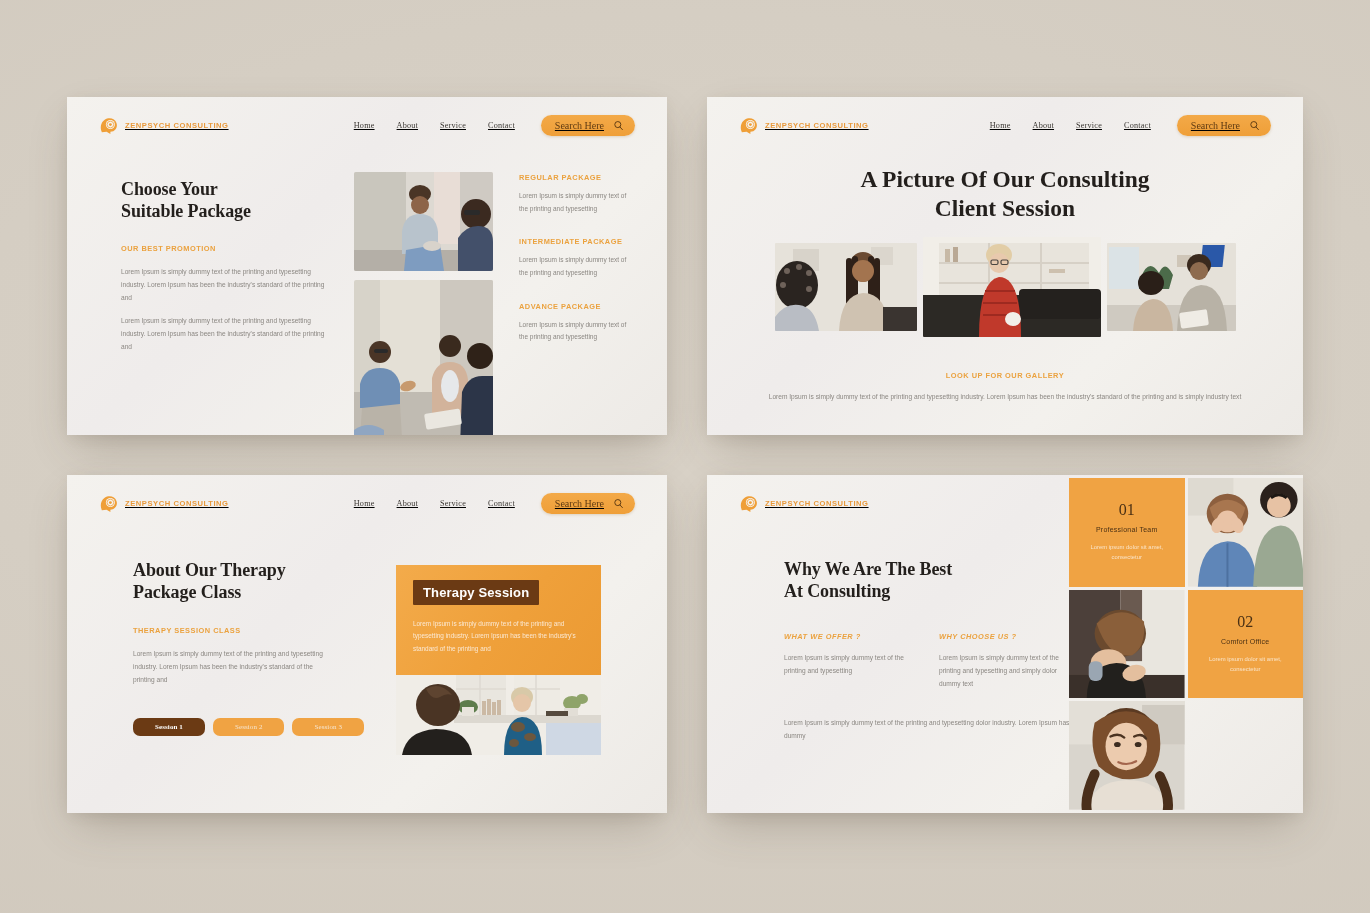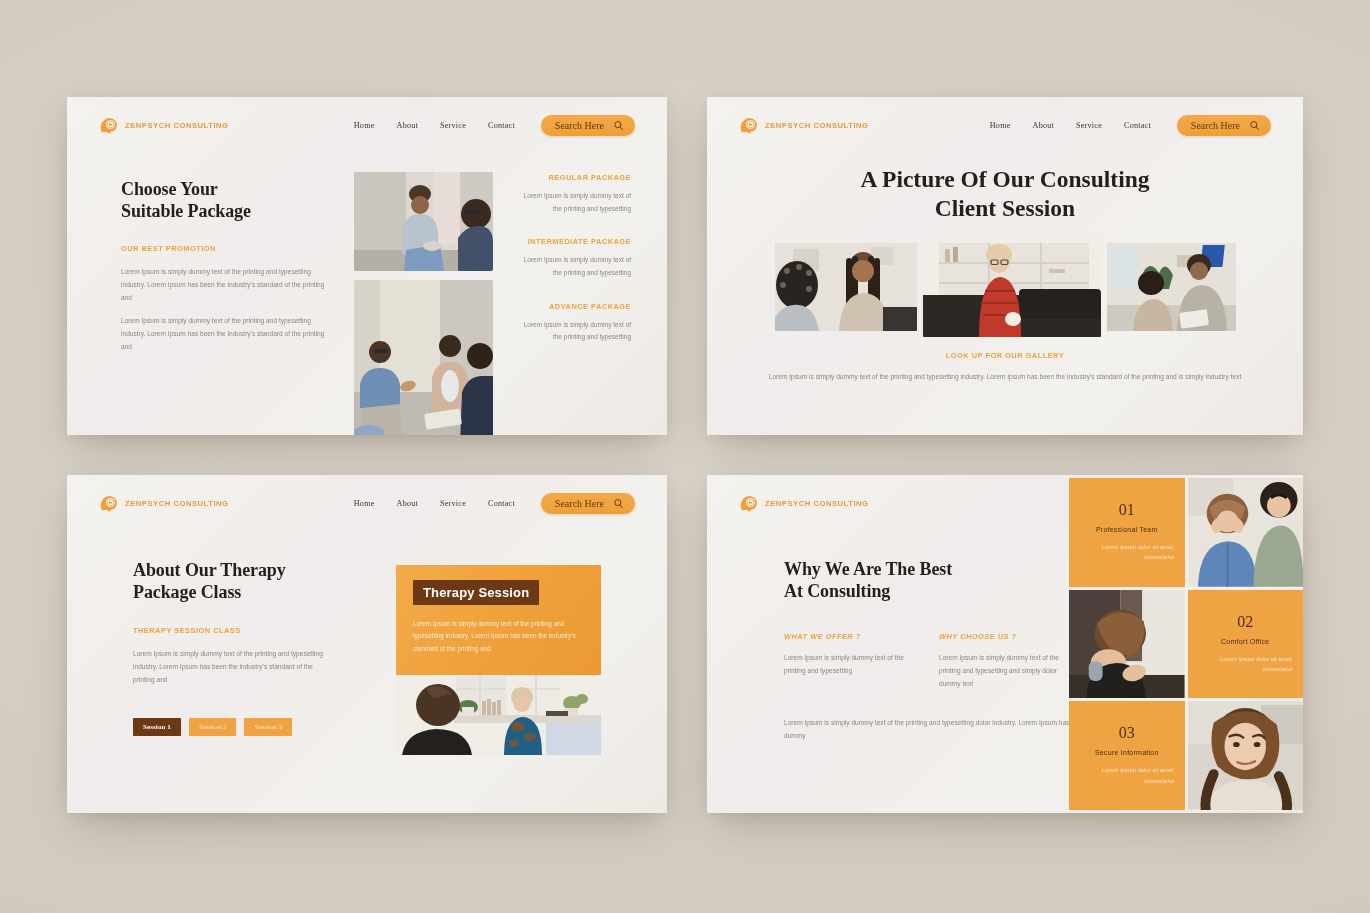--- a/index.html
+++ b/index.html
@@ -39,20 +39,21 @@
   #slide-4 { left: 707px; top: 475px; width: 596px; height: 338px; }
 
   
   .navbar {
     position: absolute;
     left: 0; right: 0; top: 0;
     height: 56px;
     display: flex;
     align-items: center;
     padding: 0 32px;
+    text-decoration: underline;
   }
 
   .brand {
     display: flex;
     align-items: center;
     gap: 7px;
   }
   .brand-logo {
     width: 19px;
     height: 19px;
@@ -140,21 +141,21 @@
     left: 287px; top: 75px;
     width: 139px;
   }
   .s1-photo-a { width: 139px; height: 99px; border-radius: 2px; overflow: hidden; }
   .s1-photo-b { width: 139px; height: 167px; margin-top: 9px; border-radius: 2px; overflow: hidden; }
 
   .s1-pkgs {
     position: absolute;
     left: 452px; top: 76px; width: 112px;
   }
-  .pkg { margin-bottom: 22px; text-align: right; }
+  .pkg { margin-bottom: 22px; }
   .pkg:last-child { margin-bottom: 0; }
   .pkg-title { display: block; }
   .pkg-desc {
     color: #8b8782;
     font-size: 6.5px;
     line-height: 1.95;
     margin-top: 8px;
   }
 
   
@@ -178,21 +179,21 @@
     align-items: center;
     gap: 6px;
   }
   .gal-cell { overflow: hidden; border-radius: 1px; }
   .gal-a { width: 142px; height: 88px; }
   .gal-b { width: 178px; height: 100px; }
   .gal-c { width: 129px; height: 88px; }
 
   .s2-foot {
     position: absolute;
-    left: 60px; right: 60px; top: 254px;
+    left: 60px; right: 60px; top: 274px;
     text-align: center;
   }
   .s2-foot .eyebrow { display: block; }
   .s2-foot .body-text {
     margin-top: 10px;
     line-height: 2.0;
   }
 
   
   .s3-left {
@@ -203,22 +204,22 @@
   .s3-left .body-text { margin-top: 13px; }
 
   .session-tabs {
     display: flex;
     gap: 8px;
     margin-top: 32px;
   }
   .session-tab {
     font-family: "Liberation Serif", serif;
     font-size: 7px;
-    padding: 5px 10px;
-    border-radius: 1px;
+    padding: 5px 22px;
+    border-radius: 7px;
     cursor: pointer;
     white-space: nowrap;
     letter-spacing: .1px;
   }
   .session-tab.active {
     background: #6b3a14;
     color: #ffffff;
     font-weight: 700;
   }
   .session-tab.idle {
@@ -281,21 +282,21 @@
     gap: 3px;
     padding: 3px 0 3px 3px;
   }
   .g-tile { overflow: hidden; position: relative; }
   .g-tile.orange {
     background: #f0a343;
     display: flex;
     flex-direction: column;
     align-items: center;
     justify-content: center;
-    text-align: right;
+    text-align: center;
     padding: 6px 10px;
   }
   .g-num {
     font-family: "Liberation Serif", serif;
     font-size: 16px;
     color: #4a3014;
     line-height: 1;
   }
   .g-label {
     font-size: 7px;
@@ -725,25 +726,20 @@
         </svg>
           </span>
       </div>
 
       <div class="g-tile orange">
         <span class="g-num">02</span>
         <span class="g-label">Comfort Office</span>
         <span class="g-desc">Lorem ipsum dolor sit amet, consectetur</span>
       </div>
 
-      <div class="g-tile orange">
-        <span class="g-num">03</span>
-        <span class="g-label">Secure Information</span>
-        <span class="g-desc">Lorem ipsum dolor sit amet, consectetur</span>
-      </div>
 
       <div class="g-tile">
         <span class="ph">
             <svg viewBox="0 0 117 110" preserveAspectRatio="xMidYMid slice">
           <rect width="117" height="110" fill="#d9d5cd"></rect>
           <rect x="0" y="0" width="117" height="44" fill="#e3dfd7"></rect>
           <rect x="74" y="4" width="43" height="40" fill="#cfcac1"></rect>
           <g>
                 <ellipse cx="58" cy="40" rx="32" ry="33" fill="#5b3a22"></ellipse>
              <path d="M26 22 q34 -24 64 2 q8 34 -10 52 q-30 10 -50 -10 q-10 -20 -4 -44Z" fill="#7b4e2c"></path>

